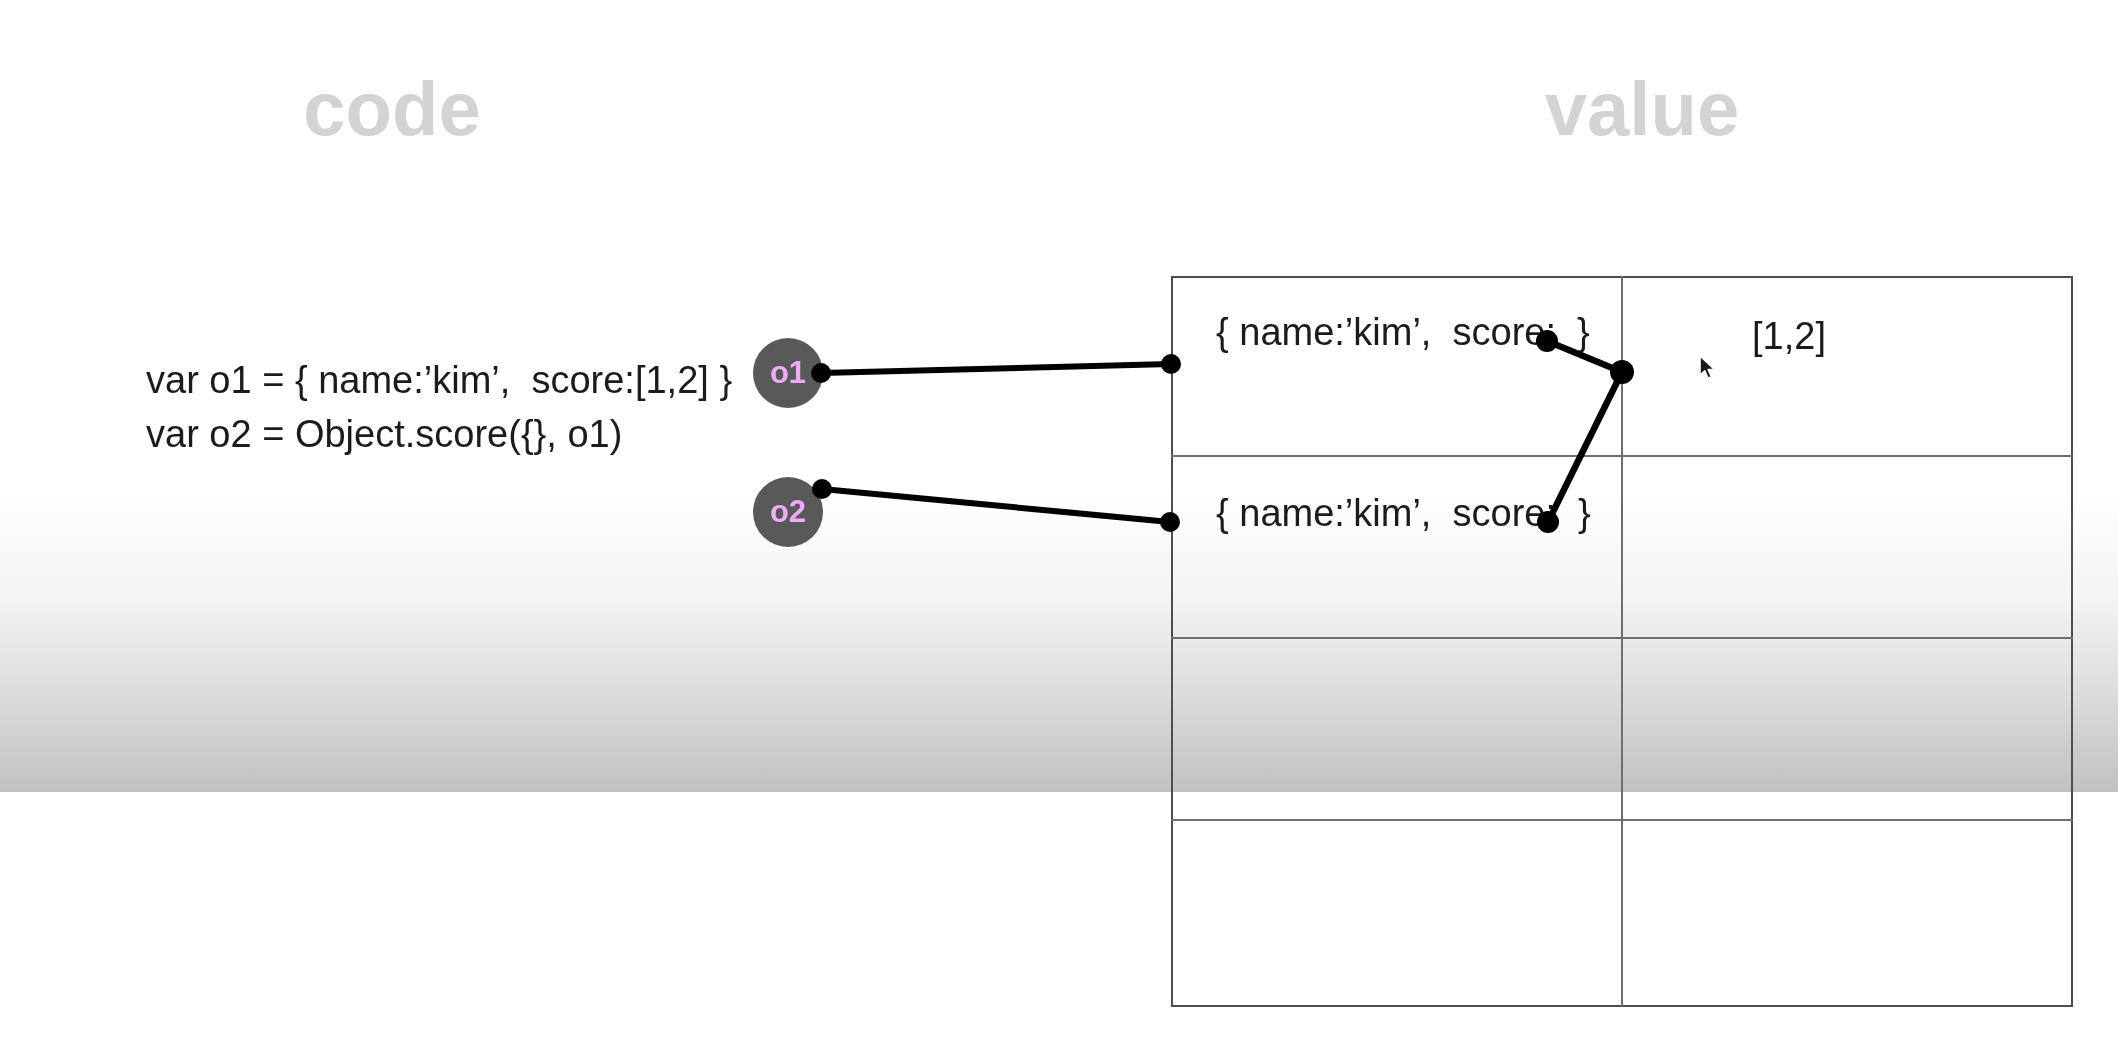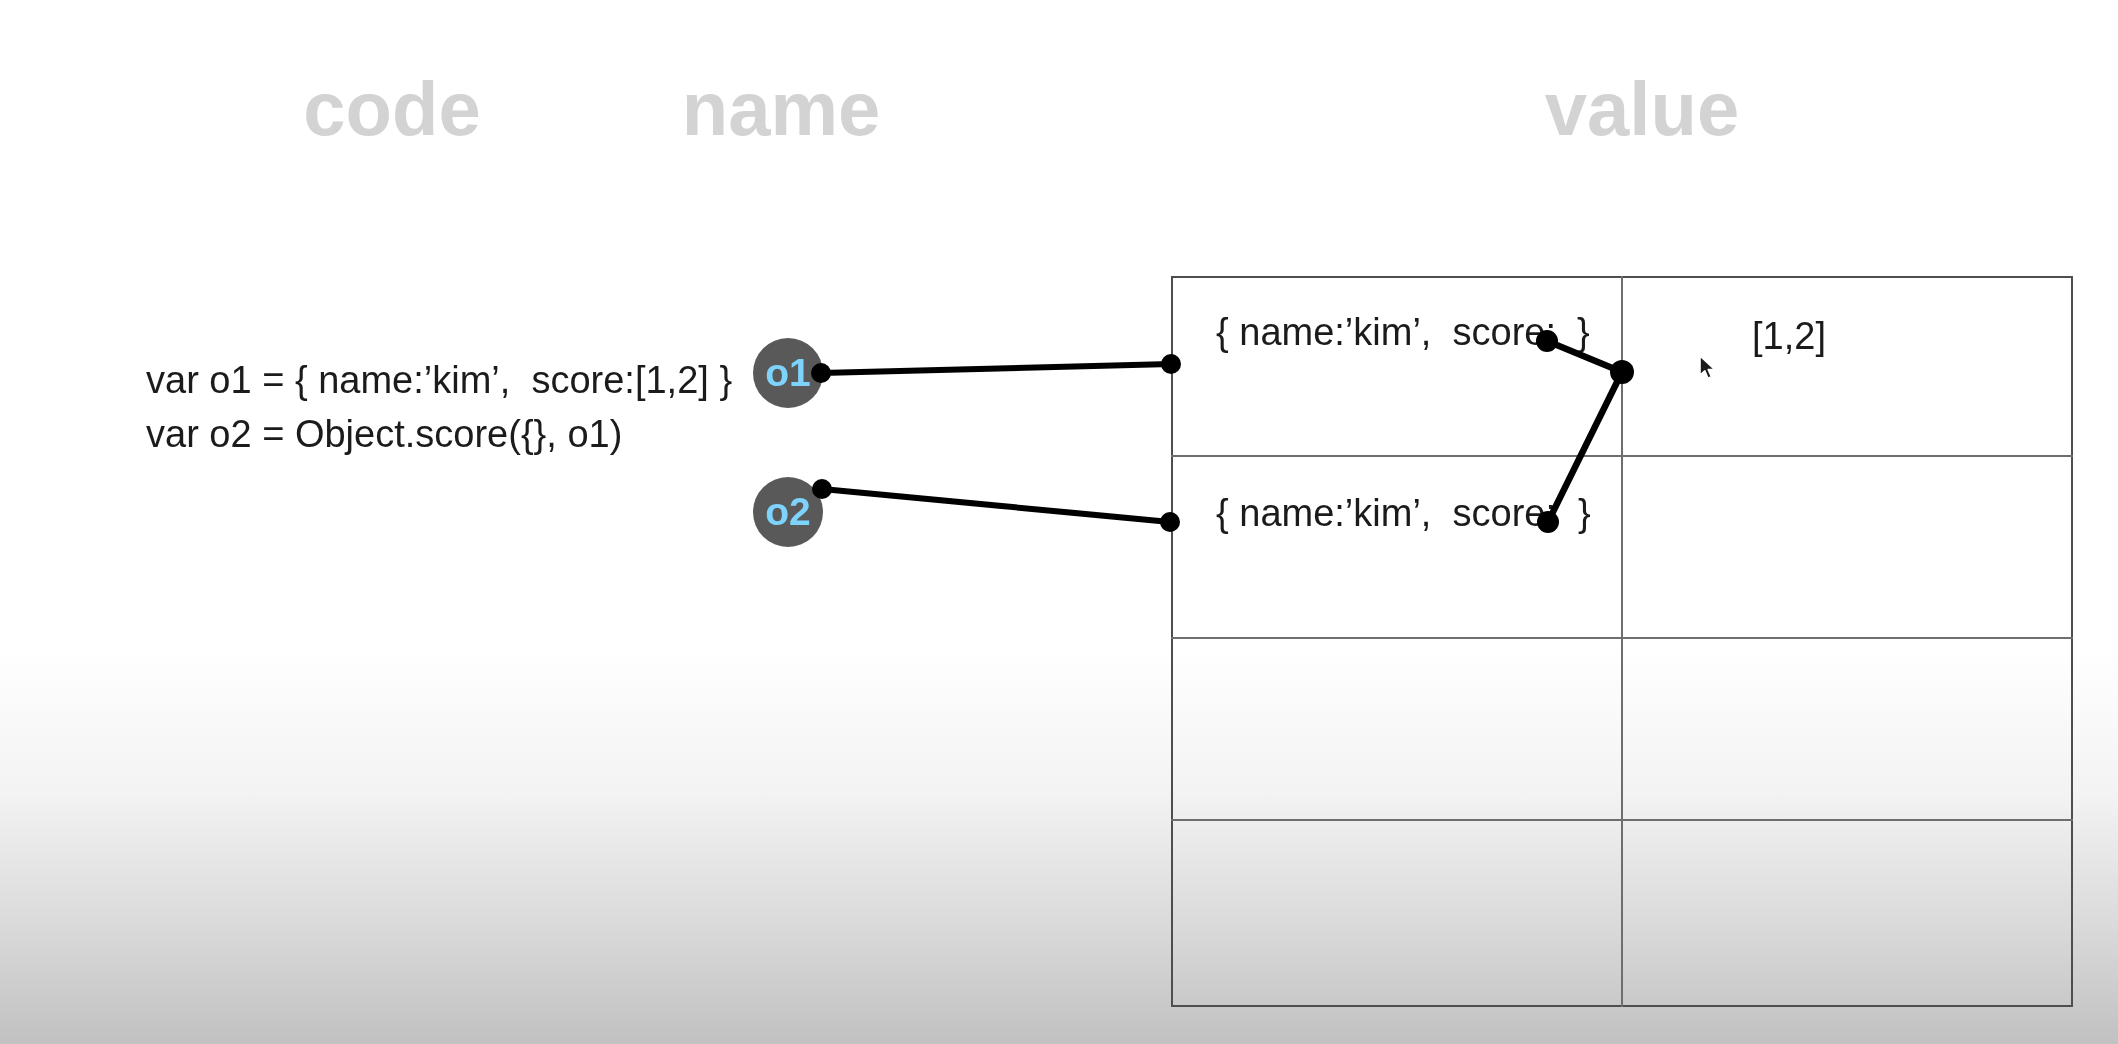--- a/index.html
+++ b/index.html
@@ -3,42 +3,42 @@
 <meta charset="utf-8">
 <style>
   * { margin:0; padding:0; box-sizing:border-box; }
   html,body { width:2118px; height:1044px; }
   body {
     font-family:"Liberation Sans", sans-serif;
     overflow:hidden;
     background:#ffffff;
   }
   .stage {
-    position:relative; width:2118px; height:1044px;
+    position:relative; width:2118px; height:792px;
     background:linear-gradient(180deg,#ffffff 0%,#ffffff 62%,#f3f3f3 76%,#d9d9d9 89%,#c1c1c1 100%);
   }
   .hdr {
     position:absolute; top:71px; transform:translateX(-50%);
     font-size:76px; font-weight:bold; color:#d3d3d3;
     line-height:1; white-space:pre;
   }
   .hdr-code  { left:392px; }
   .hdr-name  { left:781px; }
   .hdr-value { left:1622px;margin-left:20px; }
   .codeline {
     position:absolute; left:146px;
     font-size:38px; line-height:38px; color:#1b1b1b; white-space:pre;
   }
   .codeline-1 { top:361px; }
   .codeline-2 { top:415px; }
   .var-node {
     position:absolute; width:70px; height:70px; border-radius:50%;
-    background:#595959; color:#7dd3fc;
+    background:#595959; color:#f0abfc;
     display:flex; align-items:center; justify-content:center;
-    font-size:39px; font-weight:bold;
+    font-size:31px; font-weight:bold;
   }
   .var-node-o1 { left:753px; top:338px; }
   .var-node-o2 { left:753px; top:477px; }
   .table-frame {
     position:absolute; left:1171px; top:276px; width:902px; height:731px;
     border:2px solid #4e4e4e; background:transparent;
   }
   .grid-vline {
     position:absolute; left:1621px; top:276px; width:2px; height:731px;
     background:#6e6e6e;
@@ -66,21 +66,20 @@
   .cursor-svg {
     position:absolute; left:1697px; top:354px; z-index:6; pointer-events:none;
   }
 </style>
 </head>
 <body>
 
 <div class="stage">
 
   <div class="hdr hdr-code">code</div>
-  <div class="hdr hdr-name">name</div>
   <div class="hdr hdr-value">value</div>
 
   <div class="codeline codeline-1">var o1 = { name:’kim’,  score:[1,2] }</div>
   <div class="codeline codeline-2">var o2 = Object.score({}, o1)</div>
 
   <div class="var-node var-node-o1">
     <span>o1</span>
   </div>
   <div class="var-node var-node-o2">
     <span>o2</span>

